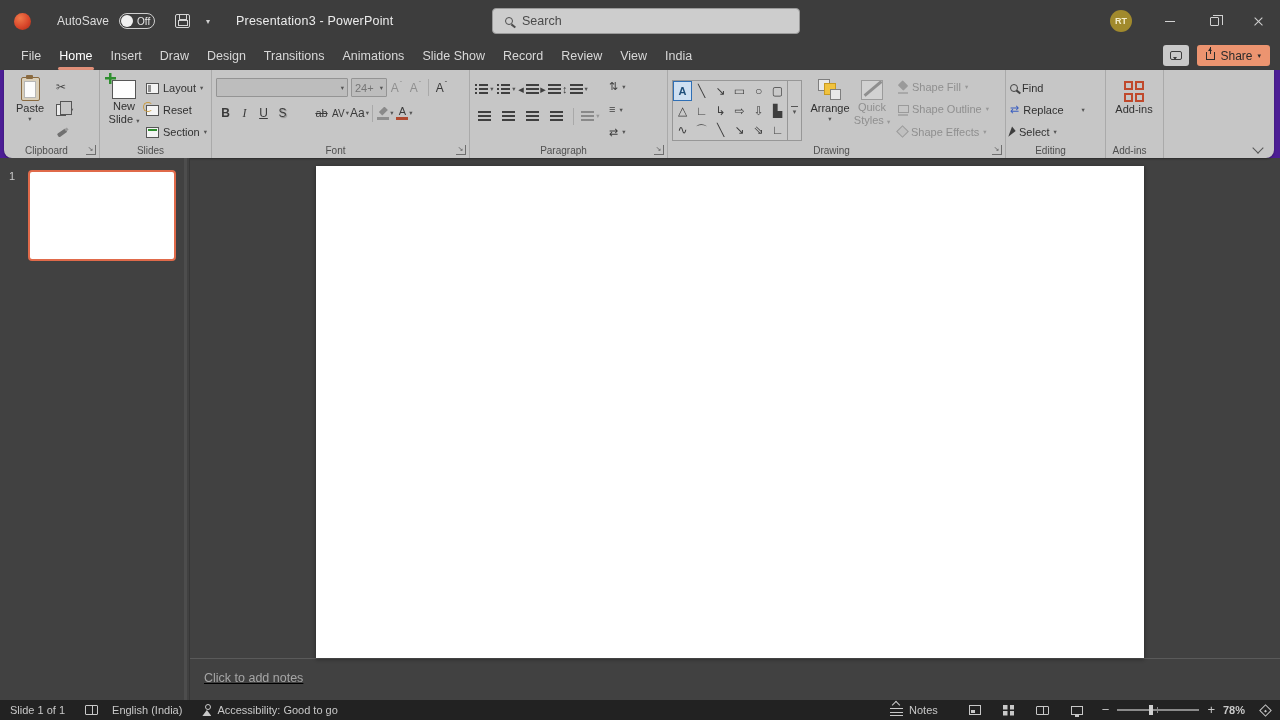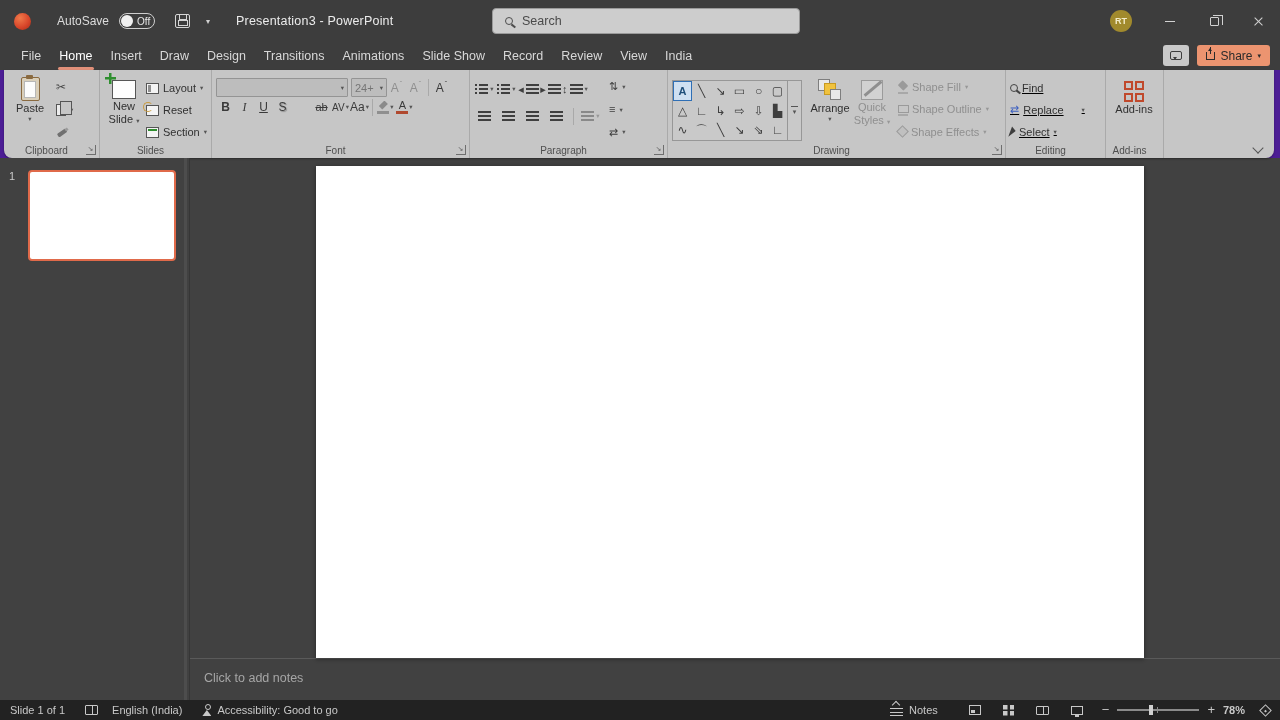--- a/index.html
+++ b/index.html
@@ -137,21 +137,21 @@
   .collapse-chev { position:absolute; right:12px; bottom:6px; width:8px; height:8px; border-right:1.5px solid #555; border-bottom:1.5px solid #555; transform:rotate(45deg); }
   
   .workspace { display:flex; height:542px; }
   .thumbs { width:190px; background:#414141; border-right:1px solid #363636; position:relative; flex:0 0 auto; }
   .slide-num { position:absolute; left:9px; top:12px; font-size:11px; color:#c9c9c9; }
   .thumb { position:absolute; left:28px; top:12px; width:148px; height:91px; background:#ffffff; border:2px solid #e06a4a; border-radius:4px; }
   .thumbs .scroll { position:absolute; right:2px; top:0; bottom:0; width:3px; background:#4d4d4d; }
   .editor { flex:1; display:flex; flex-direction:column; background:#414141; }
   .canvas-wrap { flex:1; position:relative; }
   .slide { position:absolute; left:126px; top:8px; width:828px; height:492px; background:#ffffff; box-shadow:0 1px 4px rgba(0,0,0,.45); }
-  .notes-pane { height:42px; border-top:1px solid #5a5a5a; padding:9px 0 0 14px; }
+  .notes-pane { height:42px; border-top:1px solid #5a5a5a; padding:9px 0 0 14px;text-decoration:underline; }
   .notes-ph { font-size:12.5px; color:#a6a6a6; }
   
   .statusbar { height:20px; background:#222222; color:#c8c8c8; font-size:11px; display:flex; align-items:center; padding:0 10px; }
   .sb-item { display:flex; align-items:center; gap:6px; }
   .ic-book { width:13px; height:10px; border:1px solid #c8c8c8; border-radius:1px; position:relative; }
   .ic-book::after { content:""; position:absolute; left:5.5px; top:0; bottom:0; width:1px; background:#c8c8c8; }
   .ic-person { position:relative; width:9px; height:12px; }
   .ic-person::before { content:""; position:absolute; left:2.5px; top:0; width:4px; height:4px; border-radius:50%; border:1px solid #c8c8c8; }
   .ic-person::after { content:""; position:absolute; left:0; bottom:0; width:9px; height:6px; clip-path:polygon(50% 0,100% 100%,0 100%); background:#c8c8c8; }
   .ic-notes { width:13px; height:8px; background:repeating-linear-gradient(to bottom,#c8c8c8 0 1px,transparent 1px 3.5px); position:relative; margin-top:4px; }
@@ -275,21 +275,21 @@
         <div class="row">
             <span class="mini section"></span>
             <span>Section</span>
             <span class="chev">▾</span>
           </div>
       </div>
       <span class="grp-label">Slides</span>
     </div>
 
     <div class="grp" style="width:258px;">
-      <div class="col" style="width:100%; padding-top:3px;">
+      <div class="col" style="width:100%; gap:6px; padding-top:3px;">
         <div class="row" style="height:19px; gap:0;">
           <div class="fbox namebox">
               <span class="chev">▾</span>
             </div>
           <div class="fbox sizebox">
               <span>24+</span>
               <span class="chev">▾</span>
             </div>
           <div class="fbtn dis">
               <span class="dis">A</span>
@@ -468,21 +468,21 @@
         <div class="row dis">
             <span class="ic-effects"></span>
             <span class="dis">Shape Effects</span>
             <span class="chev">▾</span>
           </div>
       </div>
       <span class="grp-label">Drawing</span>
       <span class="launcher">↘</span>
     </div>
 
-    <div class="grp" style="width:100px;text-decoration:underline;">
+    <div class="grp" style="width:100px;">
       <div class="col" style="gap:3px; padding-top:3px; width:100%;">
         <div class="row">
             <span class="ic-mag2"></span>
             <span>Find</span>
           </div>
         <div class="row">
             <span class="ic-replace">⇄</span>
             <span>Replace</span>
             <span class="chev" style="margin-left:14px;">▾</span>
           </div>

